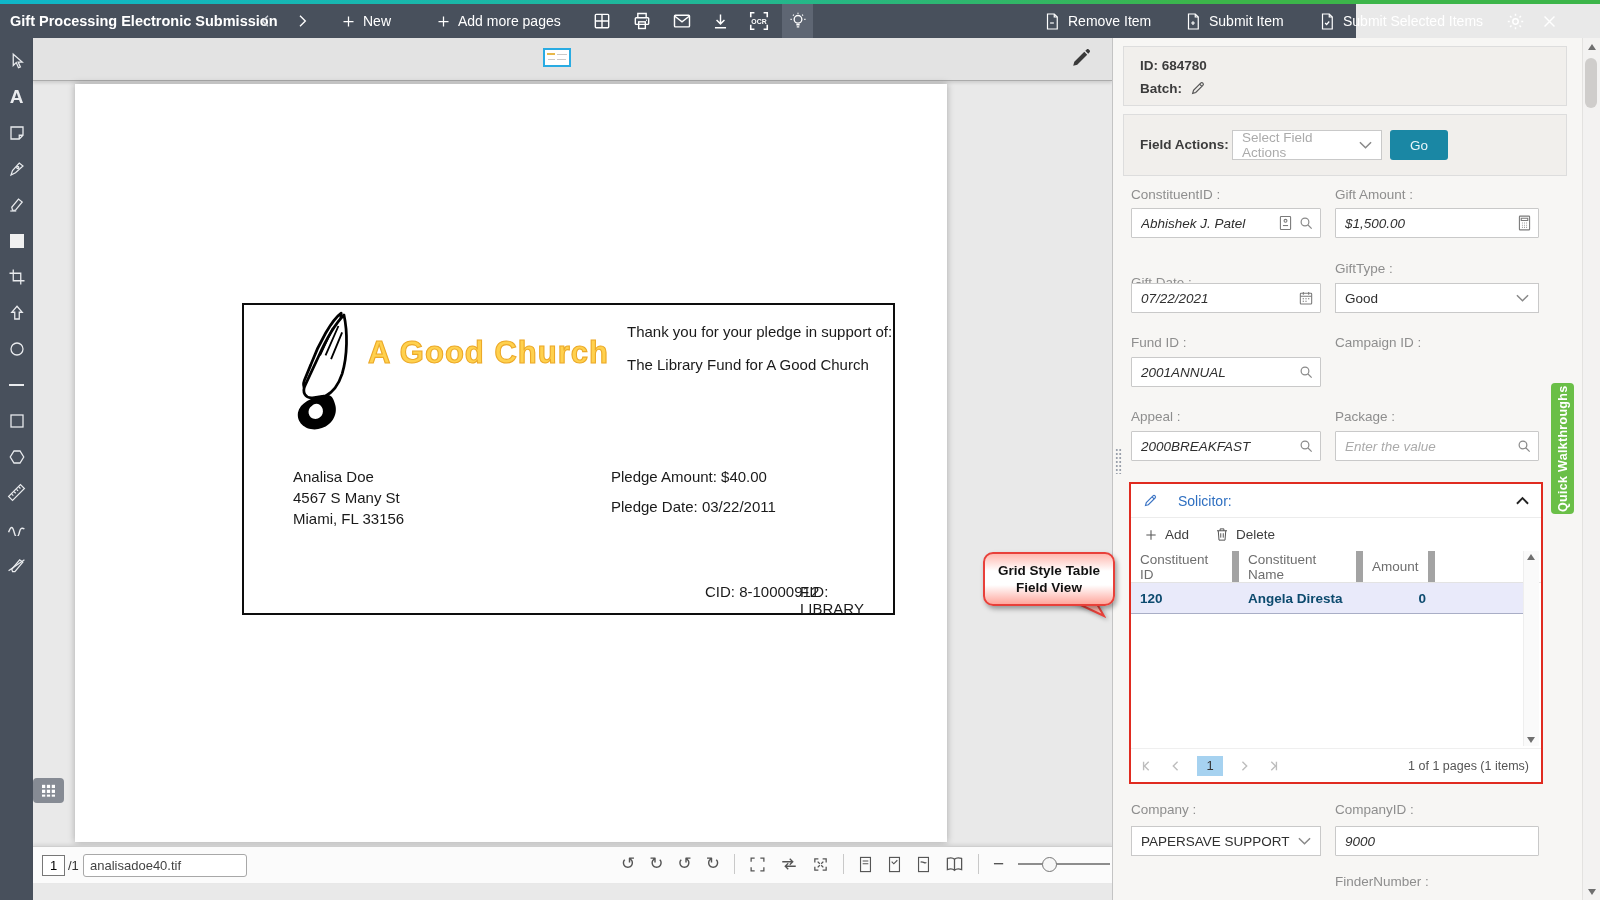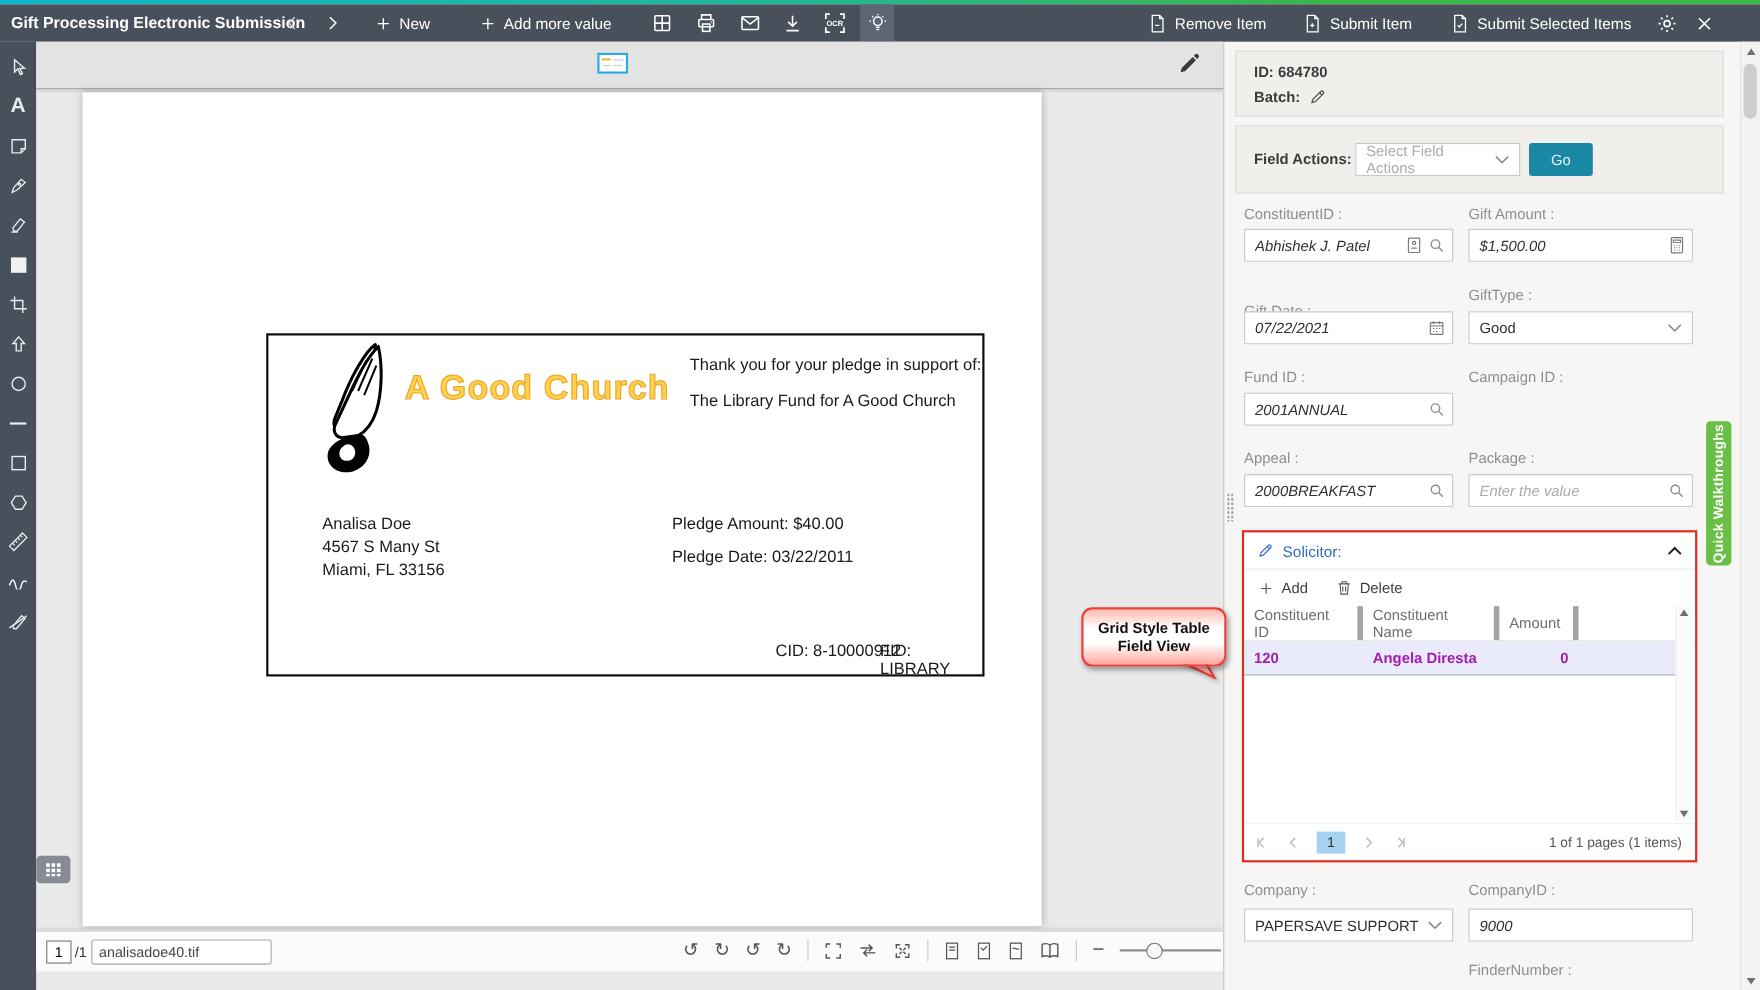--- a/index.html
+++ b/index.html
@@ -2,21 +2,21 @@
 <html><head>
 <meta charset="utf-8">
 <style>
   html,body{margin:0;padding:0;background:#fff;}
   body{font-family:"Liberation Sans",sans-serif;-webkit-font-smoothing:antialiased;}
   .stage{position:relative;width:1600px;height:900px;overflow:hidden;background:#e9e9e9;}
   svg{display:block}
   
   .top-strip{position:absolute;left:0;top:0;width:1600px;height:4px;
     background:linear-gradient(90deg,#0fb6c9 0%,#21b795 45%,#3cb54a 75%);}
-  .topbar{position:absolute;left:0;top:4px;width:1600px;height:34px;background:#48505c;color:#fff;}
+  .topbar{position:absolute;left:0;top:4px;width:1356px;height:34px;background:#48505c;color:#fff;}
   .tb-item{position:absolute;top:0;height:34px;display:flex;align-items:center;gap:7px;
     font-size:14px;color:#fff;white-space:nowrap;cursor:default;}
   .tb-title{font-size:14.5px;font-weight:bold;}
   .icon-btn{display:flex;align-items:center;justify-content:center;}
   .bulb-box{position:absolute;left:782px;top:0;width:31px;height:34px;background:#5e6673;
     display:flex;align-items:center;justify-content:center;}
   
   .left-toolbar{position:absolute;left:0;top:38px;width:33px;height:862px;background:#48505c;
     display:flex;flex-direction:column;align-items:center;padding-top:12px;gap:15px;box-sizing:border-box;}
   .lt-icon{width:21px;height:21px;display:flex;align-items:center;justify-content:center;}
@@ -66,28 +66,28 @@
     padding:0 30px 0 9px;box-sizing:border-box;font-family:inherit;border-radius:1px;font-style:italic;}
   .fld::placeholder{color:#ababab;}
   .in-ic{position:absolute;top:7px;}
   .fakeselect{position:absolute;height:30px;border:1px solid #c9c9c9;background:#fff;display:flex;
     align-items:center;font-size:13.5px;color:#2f2f2f;padding:0 9px;box-sizing:border-box;justify-content:space-between;}
   .go-btn{position:absolute;width:58px;height:30px;background:#1a87a4;color:#eaf6fa;border:none;
     border-radius:3px;font-size:13.5px;font-family:inherit;cursor:pointer;}
   
   .solicitor{position:absolute;left:16px;top:444px;width:414px;height:302px;background:#fff;
     border:2px solid #e02b20;box-sizing:border-box;}
-  .sol-header{height:33px;border-bottom:1px solid #ececec;display:flex;align-items:center;padding:0 12px;gap:8px;}
+  .sol-header{height:33px;border-bottom:1px solid #ececec;display:flex;align-items:center;padding:0 12px;gap:20px;}
   .sol-title{color:#2e6fc1;font-size:14px;}
   .sol-toolbar{height:33px;display:flex;align-items:center;gap:26px;padding:0 13px;font-size:13.5px;color:#3f3f3f;}
   .sol-tool{display:flex;align-items:center;gap:7px;cursor:pointer;}
   .grid-head{display:flex;height:31px;border-bottom:1px solid #e3e3e3;font-size:13.5px;color:#6e6e6e;align-items:center;}
-  .gh-cell{padding:0 9px;box-sizing:border-box;border-right:5px solid #a3a3a3;height:100%;display:flex;align-items:center;}
+  .gh-cell{padding:0 9px;box-sizing:border-box;border-right:7px solid #a3a3a3;height:100%;display:flex;align-items:center;}
   .grid-row{display:flex;height:30px;background:#e9eafa;border-bottom:1.5px solid #a9aec6;
-    font-size:13.5px;font-weight:bold;color:#a21caf;align-items:center;width:394px;}
+    font-size:13.5px;font-weight:bold;color:#0c4a6e;align-items:center;width:394px;}
   .gr-cell{padding:0 9px;box-sizing:border-box;height:100%;display:flex;align-items:center;}
   .gbody-scroll{position:absolute;right:2px;top:67px;width:15px;bottom:36px;background:#fafafa;border-left:1px solid #eee;}
   .sol-pager{position:absolute;left:0;right:0;bottom:0;height:34px;border-top:1px solid #efefef;
     display:flex;align-items:center;padding:0 10px;gap:17px;box-sizing:border-box;}
   .pager-info{position:absolute;right:12px;font-size:12.5px;color:#555;}
   .cur-page{width:26px;height:20px;background:#a6d2f0;color:#333;font-size:13px;display:flex;
     align-items:center;justify-content:center;}
   
   .callout{position:absolute;left:983px;top:552px;width:128px;height:50px;border:2px solid #e8403a;
     border-radius:10px;background:linear-gradient(180deg,#ffb9b0 0%,#ffffff 34%,#ffffff 62%,#ffa79d 100%);
@@ -130,21 +130,21 @@
           </svg>
         </span>
       <span>New</span>
     </div>
     <div class="tb-item" style="left:436px">
       <span>
           <svg width="15" height="15" viewBox="0 0 24 24" fill="none" stroke="#fff" stroke-width="2">
             <path d="M12 4v16M4 12h16"></path>
           </svg>
         </span>
-      <span>Add more value</span>
+      <span>Add more pages</span>
     </div>
 
     <div class="tb-item icon-btn" style="left:592px">
       <span>
           <svg width="20" height="20" viewBox="0 0 24 24" fill="none" stroke="#fff" stroke-width="1.7">
             <rect x="4" y="4" width="16" height="16" rx="1"></rect>
             <path d="M12 4v16M4 12h16"></path>
           </svg>
         </span>
     </div>

